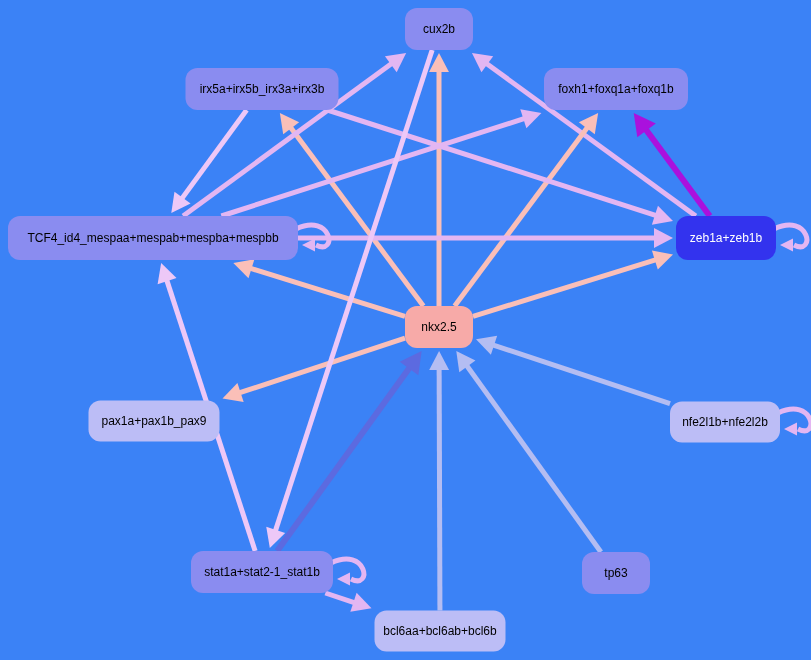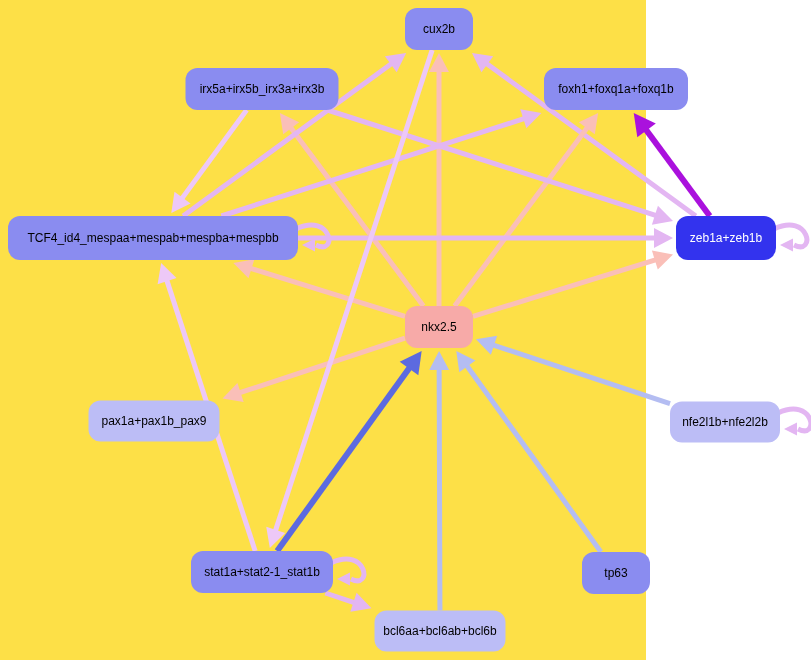--- a/index.html
+++ b/index.html
@@ -1,17 +1,17 @@
 <!DOCTYPE html>
 <html><head>
 <meta charset="utf-8">
 <style>
   html,body{margin:0;padding:0;background:#ffffff;}
   body{width:811px;height:660px;overflow:hidden;font-family:"Liberation Sans",sans-serif;}
-  #graph-root{position:relative;width:646px;height:660px;background:#fde047;}
+  #graph-root{position:relative;width:811px;height:660px;background:#3b82f6;}
   svg#network{position:absolute;left:0;top:0;width:811px;height:660px;display:block;}
   .node-label{font-family:"Liberation Sans",sans-serif;font-size:12px;text-anchor:middle;dominant-baseline:middle;fill:#000000;}
   .node-label.light{fill:#ffffff;}
   .node-box{stroke:none;}
 </style>
 </head>
 <body>
 
 <div id="graph-root">
   <svg id="network" viewBox="0 0 811 660" xmlns="http://www.w3.org/2000/svg">

